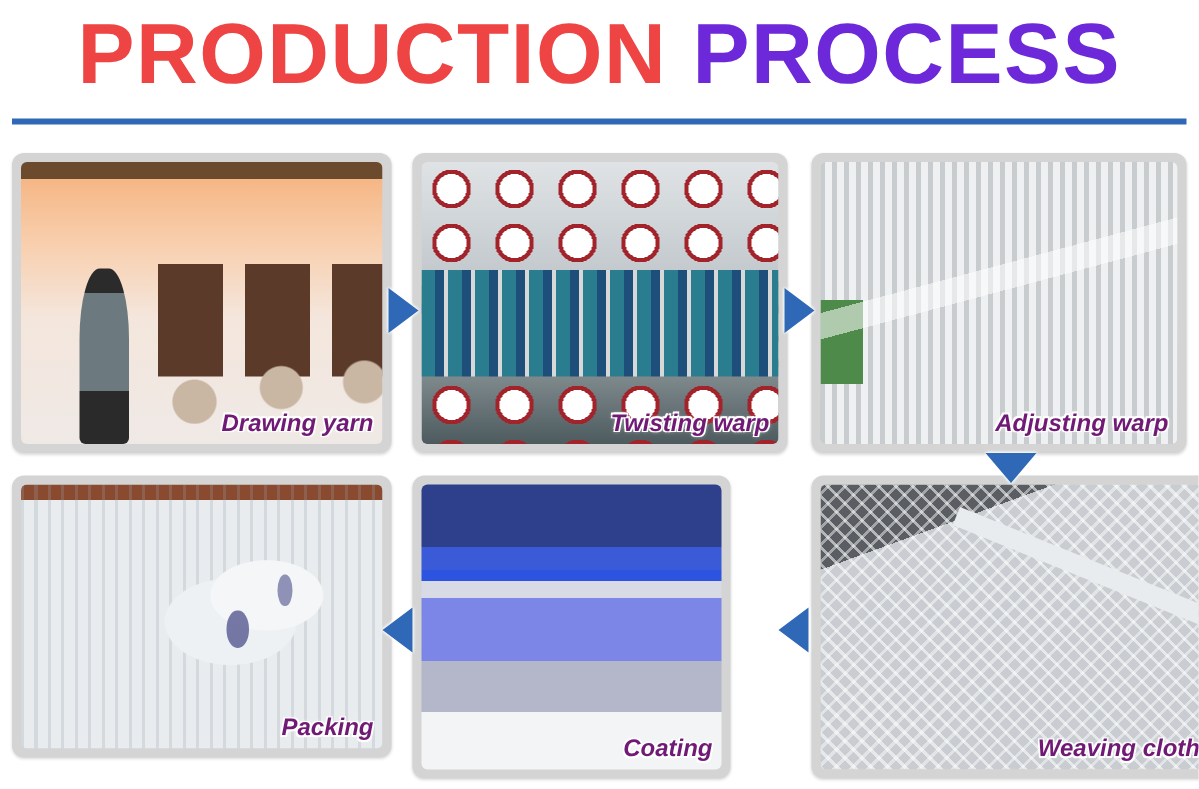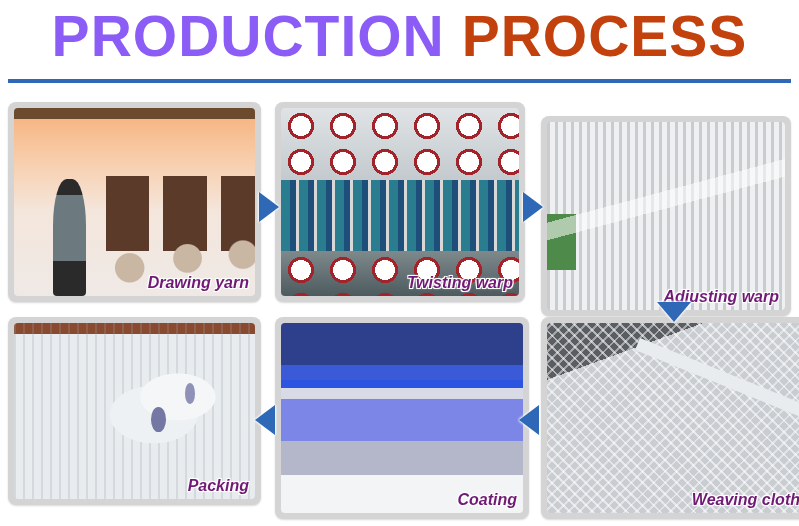--- a/index.html
+++ b/index.html
@@ -1,19 +1,19 @@
 <!DOCTYPE html>
 <html><head>
 <meta charset="utf-8">
 <style>
   html, body { margin:0; padding:0; background:#ffffff; }
   body { width:799px; height:526px; position:relative; overflow:hidden; font-family:"Liberation Sans", sans-serif; }
   .title { position:absolute; left:0; top:4px; width:799px; text-align:center; font-family:"Liberation Sans", sans-serif; font-weight:bold; font-size:57px; letter-spacing:1px; line-height:64px; }
-  .title .w1 { color:#8b5cf6; }
-  .title .w2 { color:#c2410c; }
+  .title .w1 { color:#ef4444; }
+  .title .w2 { color:#6d28d9; }
   .rule { position:absolute; left:8px; top:79px; width:783px; height:4px; background:#2f68b6; }
   .card { position:absolute; background:#d4d4d4; border-radius:8px; box-shadow:0 1px 2px rgba(0,0,0,0.15); }
   .photo { position:absolute; left:6px; top:6px; right:6px; bottom:6px; border-radius:4px; overflow:hidden; }
   .label { position:absolute; right:12px; bottom:10px; font-family:"Liberation Sans", sans-serif; font-style:italic; font-weight:bold; font-size:16px; color:#701a75;
            text-shadow: -1px -1px 0 #fff, 1px -1px 0 #fff, -1px 1px 0 #fff, 1px 1px 0 #fff, 0 0 3px #fff; }
   .arrow { position:absolute; width:0; height:0; }
   .arrow.right { border-top:15px solid transparent; border-bottom:15px solid transparent; border-left:20px solid #2f68b6; filter:drop-shadow(0 0 1px #fff) drop-shadow(0 0 1px #fff); }
   .arrow.left { border-top:15px solid transparent; border-bottom:15px solid transparent; border-right:20px solid #2f68b6; filter:drop-shadow(0 0 1px #fff) drop-shadow(0 0 1px #fff); }
   .arrow.down { border-left:17px solid transparent; border-right:17px solid transparent; border-top:20px solid #2f68b6; filter:drop-shadow(0 0 1px #fff) drop-shadow(0 0 1px #fff); }
 
@@ -65,34 +65,34 @@
     <div class="man"></div>
   </div>
   <span class="label">Drawing yarn</span>
 </div>
 
 <div class="card" style="left:275px; top:102px; width:250px; height:200px;">
   <div class="photo p2"></div>
   <span class="label">Twisting warp</span>
 </div>
 
-<div class="card" style="left:541px; top:116px; width:250px; height:200px;">
+<div class="card" style="left:541px; top:102px; width:250px; height:200px;">
   <div class="photo p3"></div>
   <span class="label">Adjusting warp</span>
 </div>
 
 <div class="card" style="left:8px; top:317px; width:253px; height:188px;">
   <div class="photo p4">
     <div class="core1"></div>
     <div class="core2"></div>
   </div>
   <span class="label">Packing</span>
 </div>
 
-<div class="card" style="left:275px; top:317px; width:254px; height:202px;">
+<div class="card" style="left:275px; top:317px; width:212px; height:202px;">
   <div class="photo p5"></div>
   <span class="label">Coating</span>
 </div>
 
 <div class="card" style="left:541px; top:317px; width:271px; height:202px;">
   <div class="photo p6">
     <div class="beam"></div>
   </div>
   <span class="label">Weaving cloth</span>
 </div>

